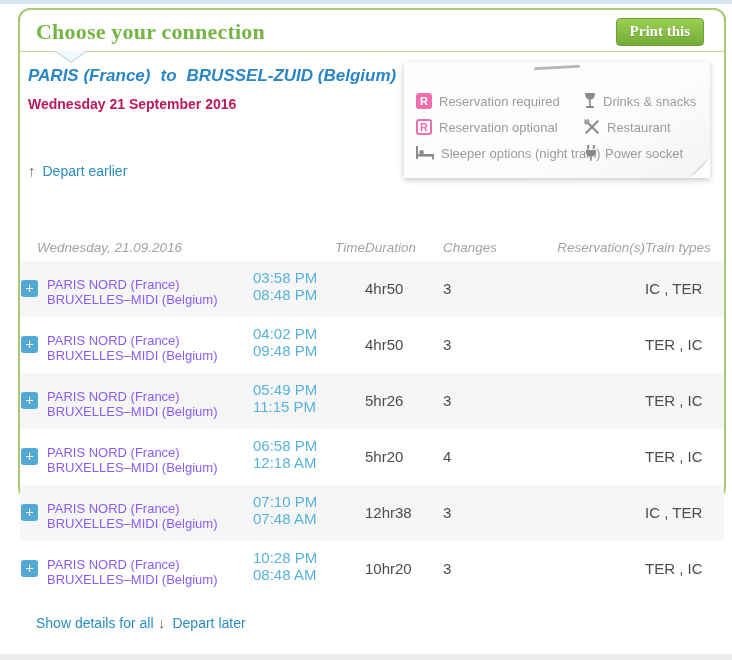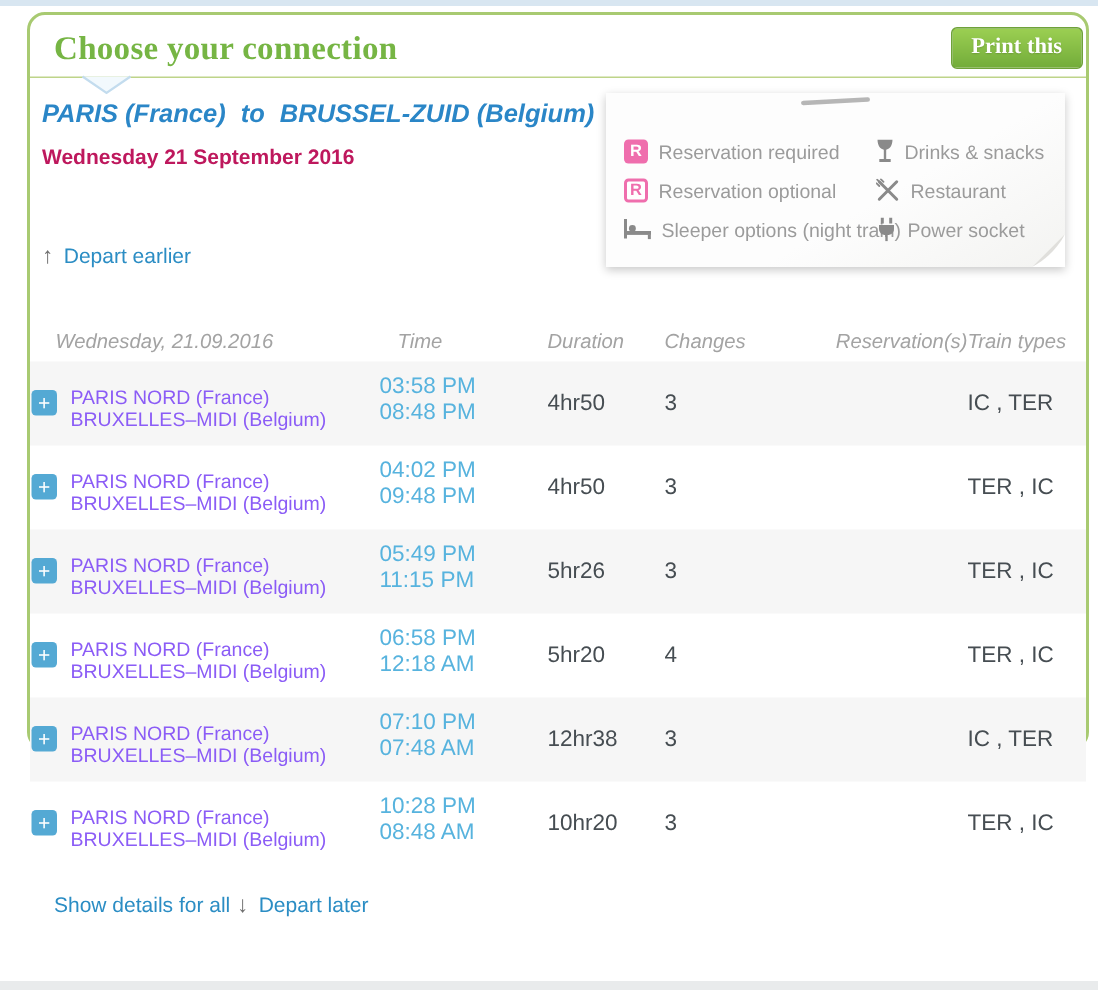--- a/index.html
+++ b/index.html
@@ -31,21 +31,21 @@
   }
   .page-title {
     font-family: "Liberation Serif", "DejaVu Serif", serif;
     font-weight: bold;
     font-size: 22px;
     color: #76b544;
     letter-spacing: .2px;
   }
   .print-btn {
     position: absolute;
-    right: 2px; top: 8px;
+    right: 20px; top: 8px;
     background: linear-gradient(#9bcf52, #73ac3a);
     border: 1px solid #6fa23a;
     border-radius: 4px;
     color: #fff;
     font-family: "Liberation Serif", "DejaVu Serif", serif;
     font-weight: bold;
     font-size: 15px;
     padding: 4px 13px 5px;
     cursor: pointer;
     text-shadow: 0 1px 1px rgba(0,0,0,.15);
@@ -102,25 +102,25 @@
 
   
   .nav-link { font-size: 14px; color: #2b8dc4; cursor: pointer; display: inline-block; }
   .nav-arrow { color: #6f6f6f; margin-right: 7px; font-size: 15px; }
   .depart-earlier { margin-top: 50px; }
   .show-details { margin-top: 18px; margin-left: 0; }
   .depart-later { margin-top: 10px; }
   .footer-links { padding-left: 8px; }
 
   
-  .timetable { margin-top: 40px; margin-left: -8px; margin-right: -10px; }
+  .timetable { margin-top: 60px; margin-left: -8px; margin-right: -10px; }
   .thead { display: flex; font-style: italic; font-size: 13.5px; color: #a3a3a3; }
   .th { flex: 0 0 auto; }
   .th-date { width: 233px; padding-left: 17px; }
-  .th-time { width: 112px; padding-left: 12px; }
+  .th-time { width: 112px; padding-left: 12px; text-align: right; }
   .th-duration { width: 78px; }
   .th-changes { width: 74px; }
   .th-res { width: 128px; text-align: right; }
   .th-types { flex: 1 1 auto; }
   .tbody { margin-top: 6px; }
   .trow { display: flex; height: 56px; }
   .trow--shaded { background: #f6f6f6; }
   .cell { flex: 0 0 auto; }
   .cell-expand { width: 27px; padding: 19px 0 0 1px; }
   .plus-btn {

